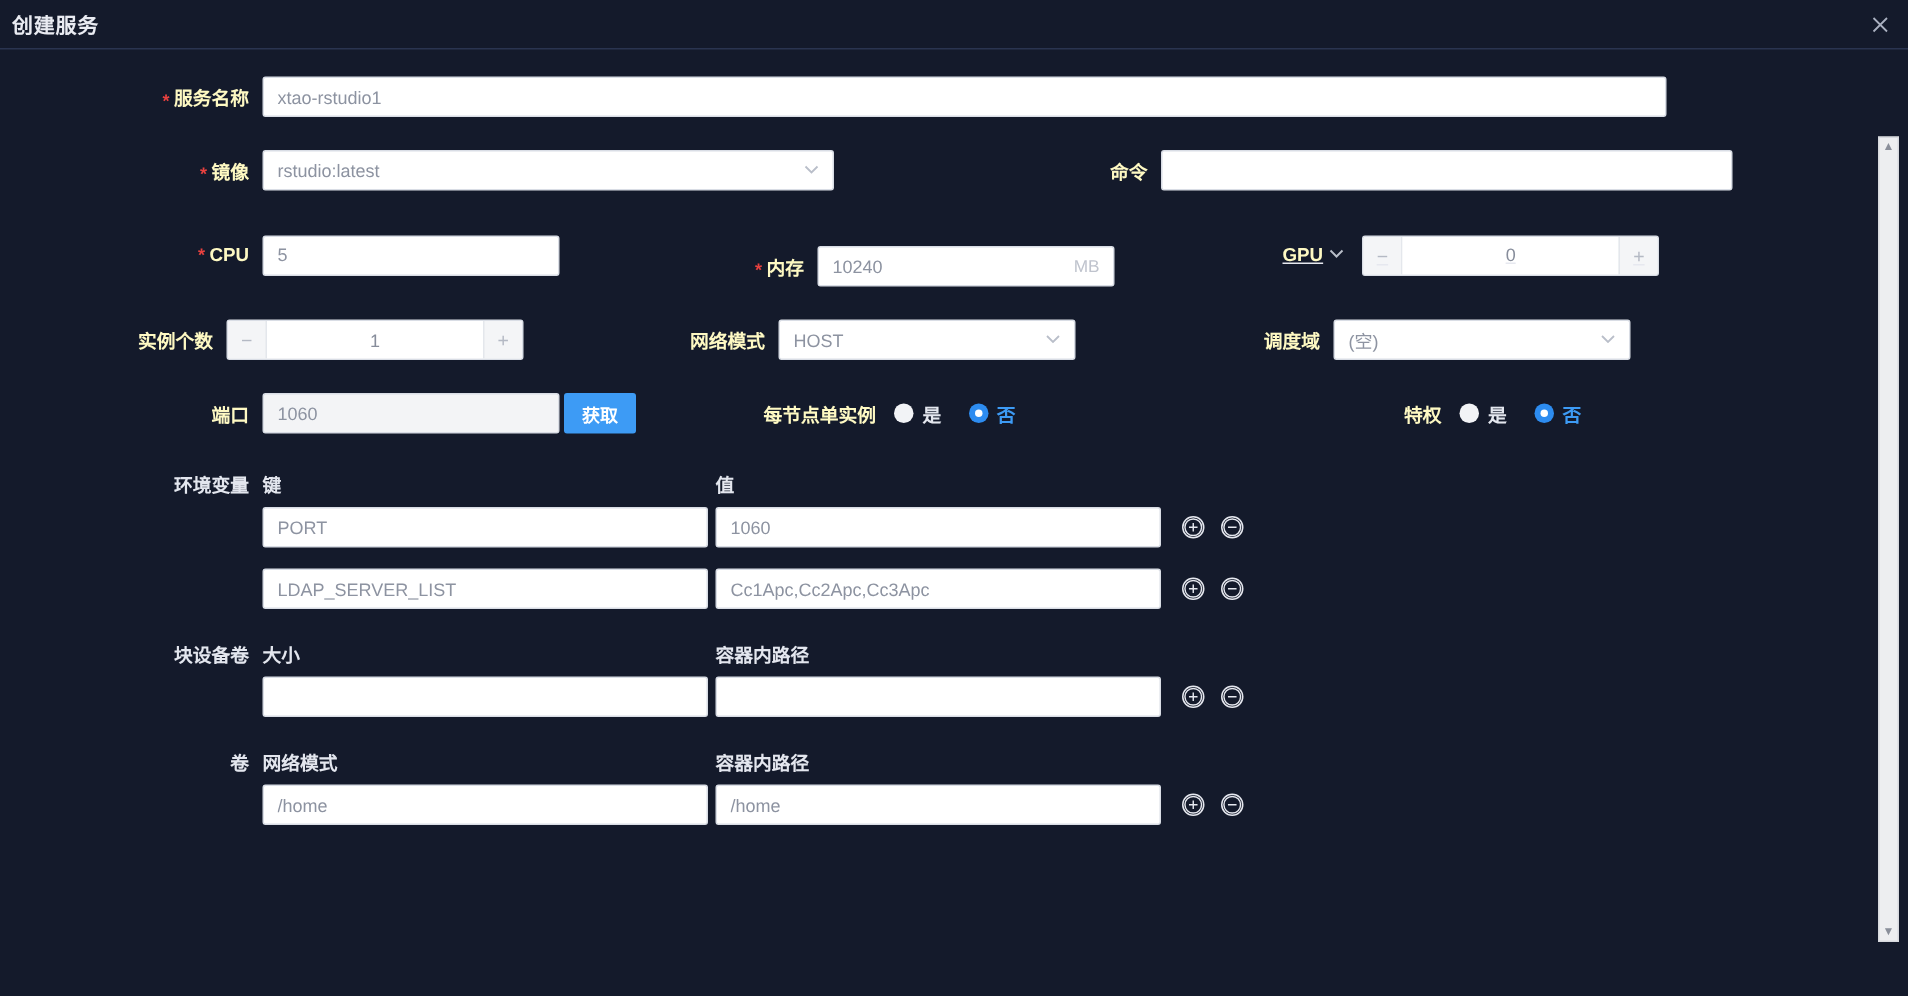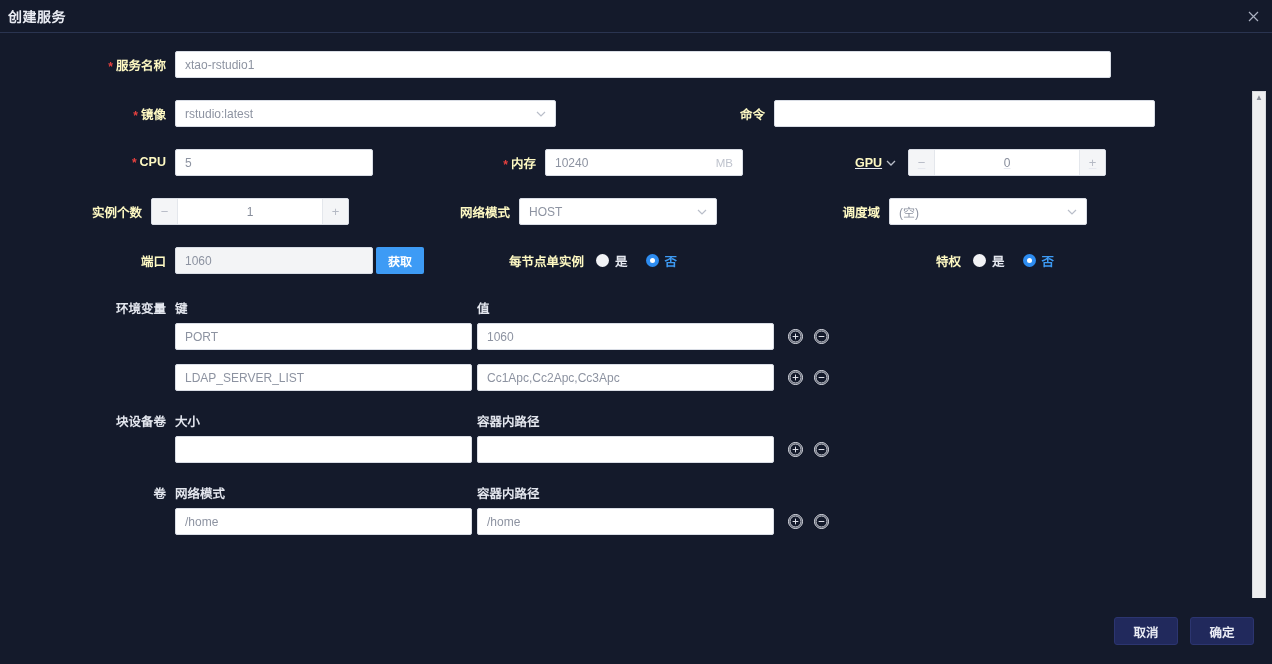--- a/index.html
+++ b/index.html
@@ -281,21 +281,21 @@
         </div>
       </div>
 
       <div class="row" style="margin-bottom:22px;">
         <div class="field">
           <span class="lbl req" style="width:175px;">CPU</span>
           <div class="inp" style="width:198px;">
             <span class="inp-text">5</span>
           </div>
         </div>
-        <div class="field" style="margin-left:125px;">
+        <div class="field" style="margin-left:125px;margin-top:15px;">
           <span class="lbl req" style="width:47px;">内存</span>
           <div class="inp" style="width:198px;">
             <span class="inp-text">10240</span>
             <span class="suffix">MB</span>
           </div>
         </div>
         <div class="field" style="margin-left:112px;text-decoration:underline;">
           <span class="lbl" style="width:auto;padding-right:4px;">GPU</span>
           <span class="chev" style="margin-right:12px;margin-left:0;">
             <svg width="10" height="6" viewBox="0 0 10 6">
@@ -487,18 +487,14 @@
                 <circle cx="7.5" cy="7.5" r="6.4" fill="none" stroke="currentColor" stroke-width="1.1"></circle>
                 <path d="M4.2 7.5 H10.8" stroke="currentColor" stroke-width="1.1"></path>
               </svg>
           </span>
         </div>
       </div>
 
     </div>
   </div>
 
-  <div class="dlg-footer">
-    <button class="ftr-btn">取消</button>
-    <button class="ftr-btn">确定</button>
-  </div>
 
 </div>
 
 </body></html>

